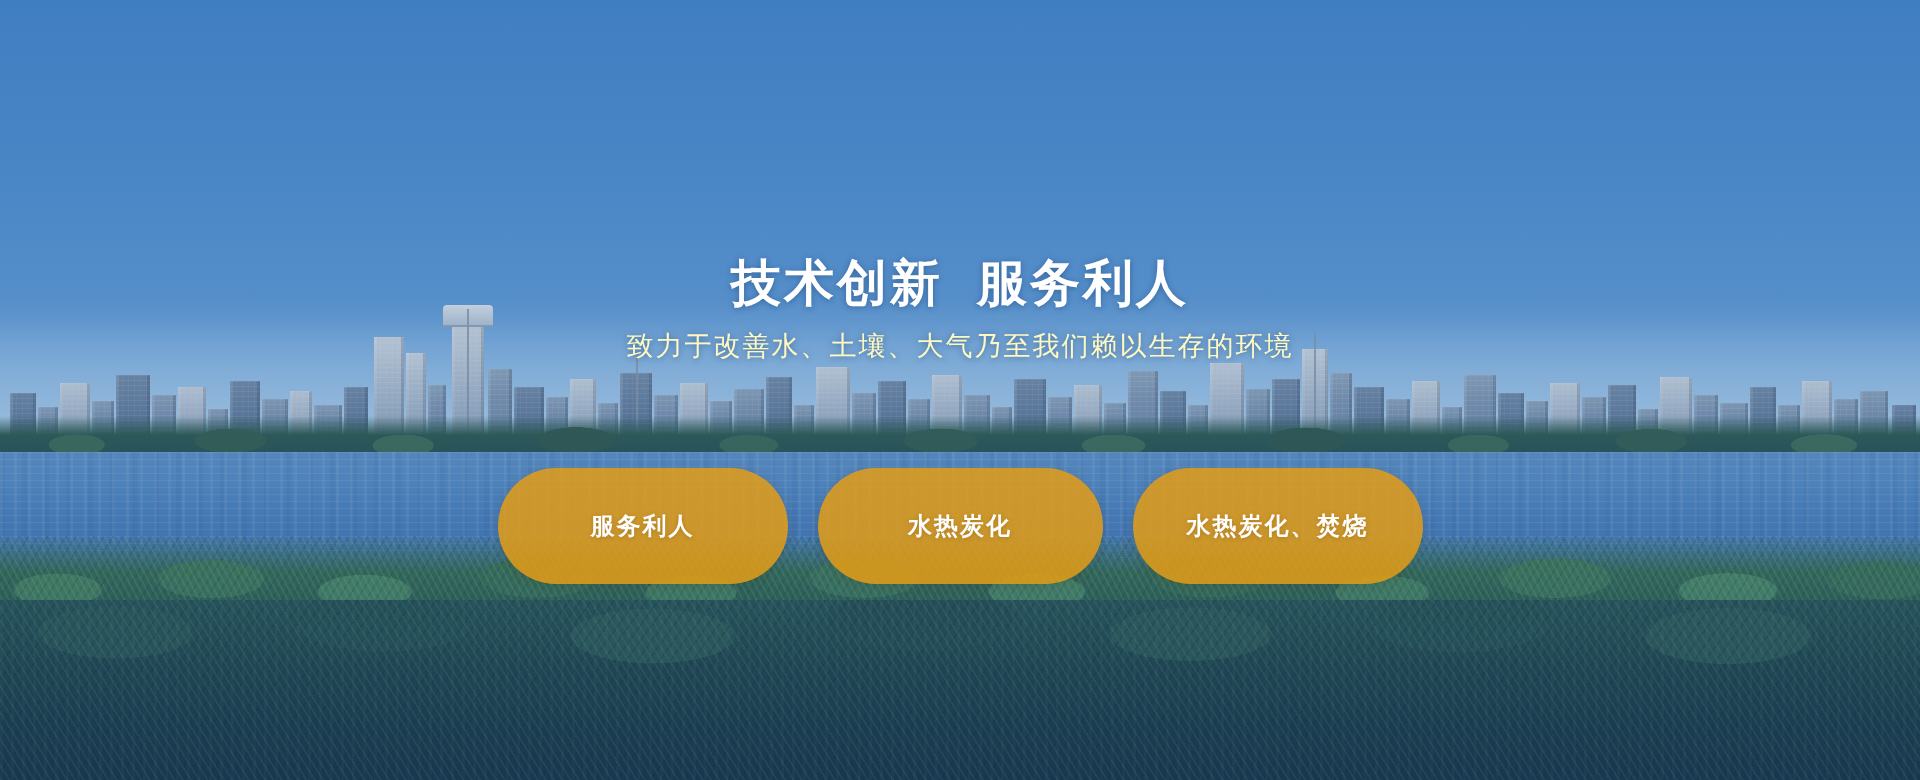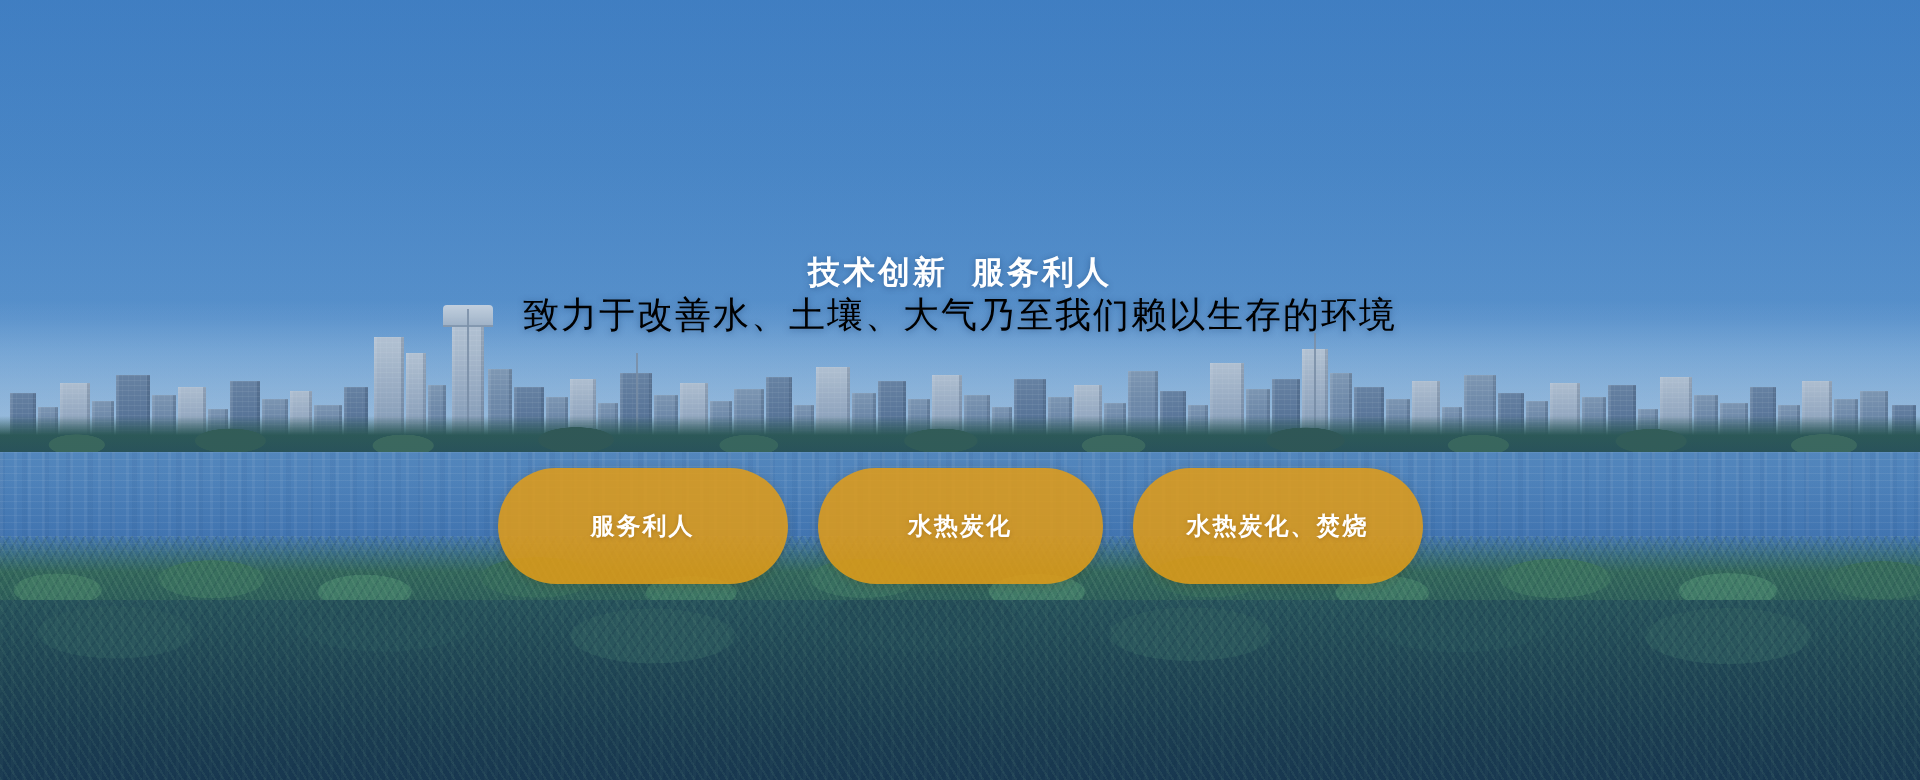--- a/index.html
+++ b/index.html
@@ -150,30 +150,31 @@
     pointer-events:none;
   }
 
   
   .hero-copy{
     position:absolute; left:0; top:252px; width:1920px;
     text-align:center; z-index:6;
   }
   .hero-title{
     color:#ffffff;
-    font-size:32px;
+    font-size:50px;
     font-weight:bold;
     letter-spacing:3px;
     line-height:1.25;
     text-shadow:0 1px 6px rgba(20,55,105,.45);
     white-space:pre;
   }
   .hero-sub{
-    color:#000000;
-    font-size:36px;
+    margin-top:14px;
+    color:#fef9c3;
+    font-size:27px;
     font-weight:normal;
     letter-spacing:2px;
     line-height:1.3;
     text-shadow:0 1px 6px rgba(20,55,105,.5);
   }
 
   
   .pill-row{
     position:absolute; top:468px; left:0; width:1920px;
     display:flex; justify-content:center; align-items:center;

